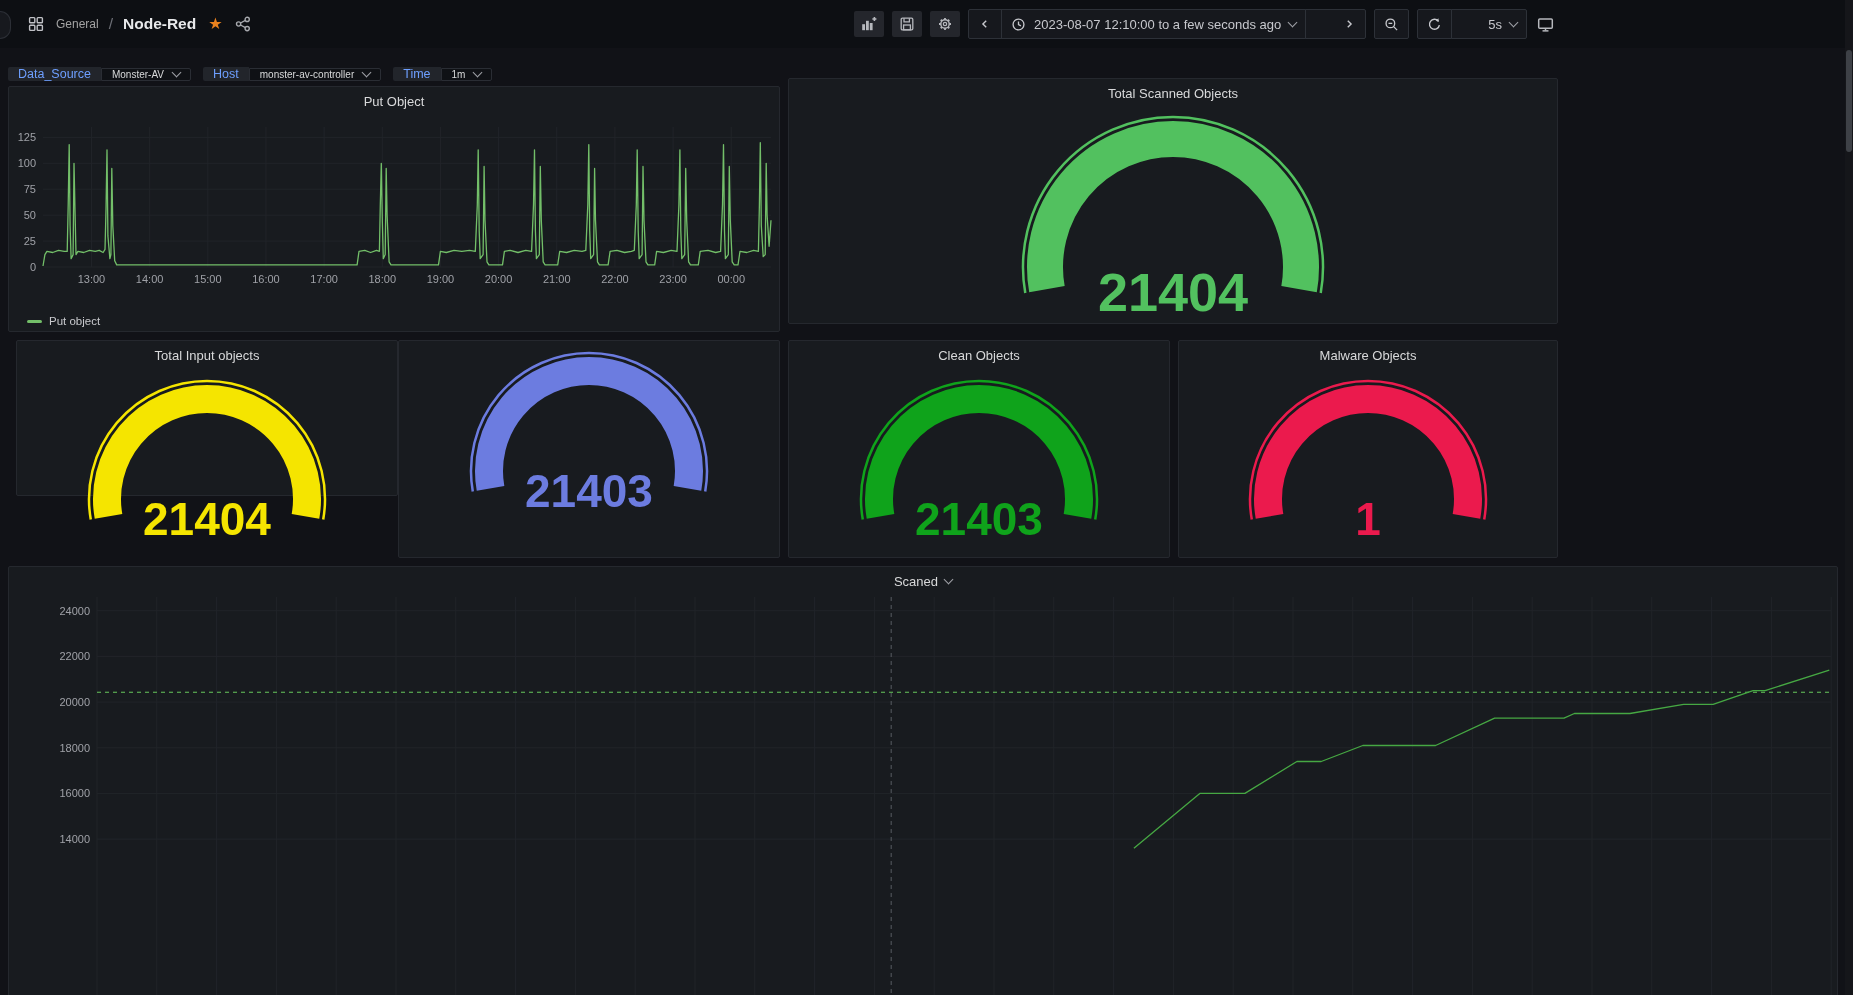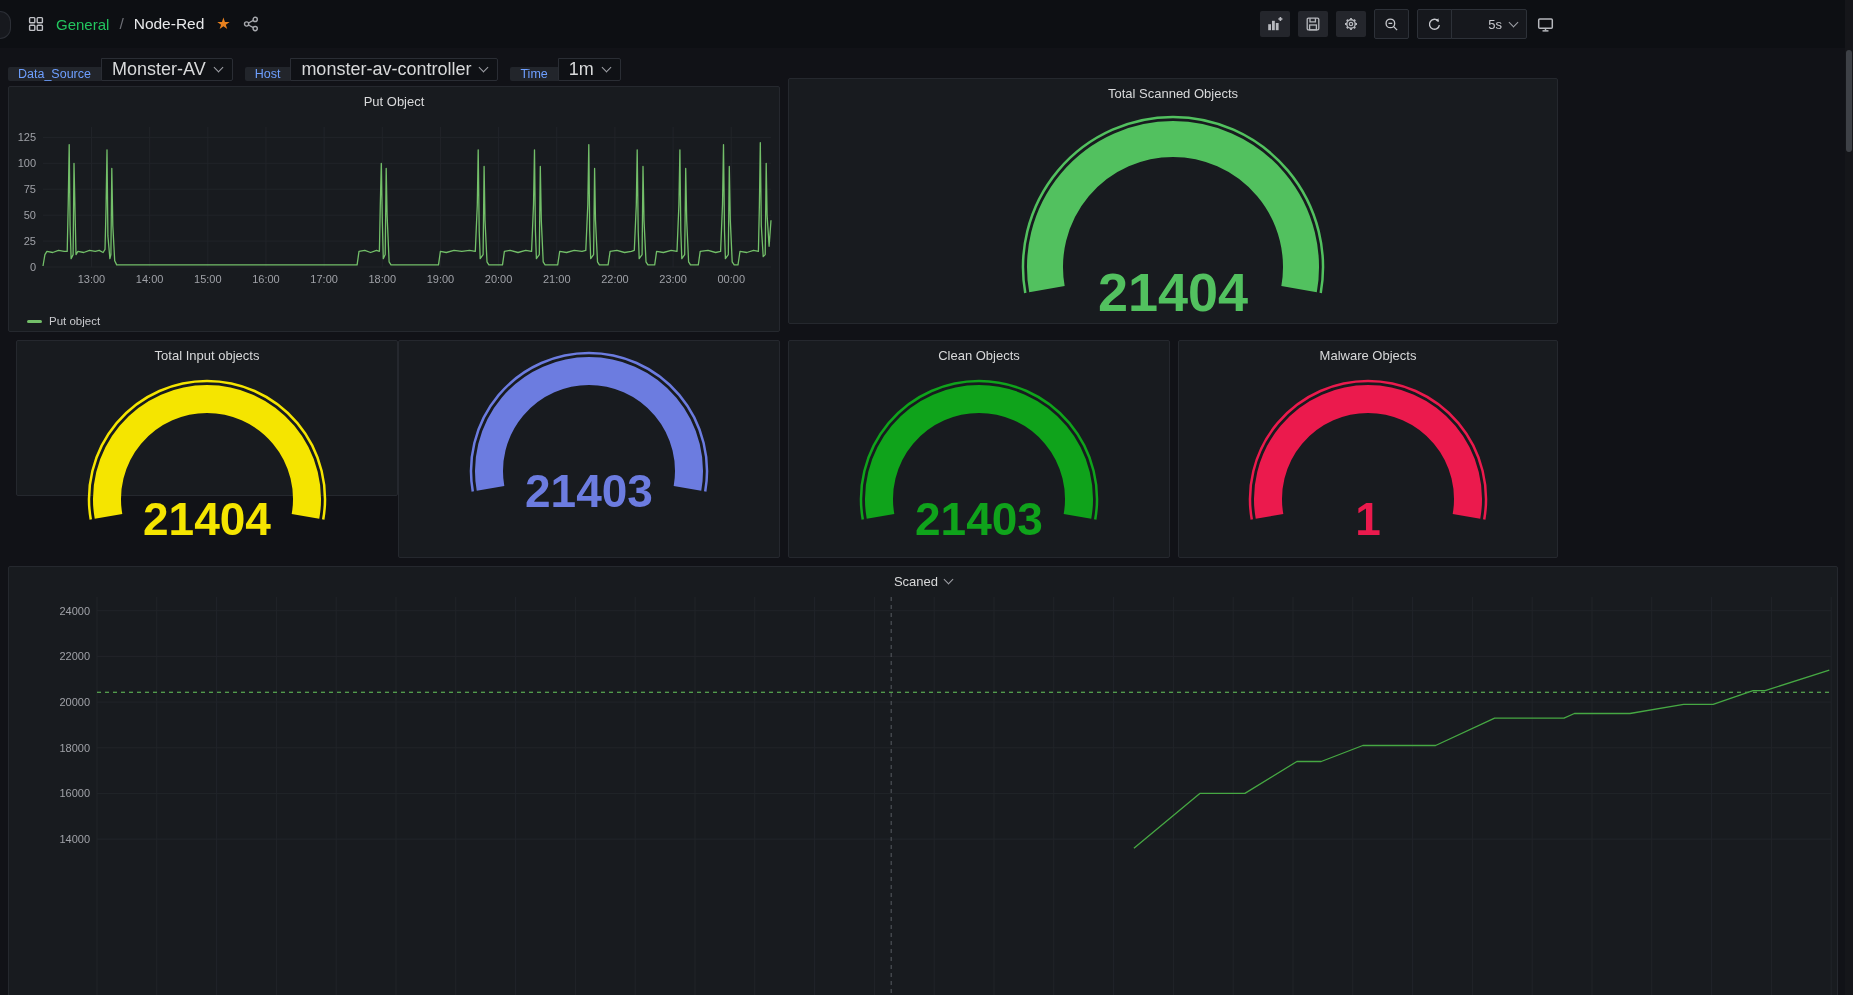--- a/index.html
+++ b/index.html
@@ -6,44 +6,44 @@
   body{
     width:1853px;height:995px;overflow:hidden;position:relative;
     background:#111217;color:#d8d9da;
     font-family:"Liberation Sans", sans-serif;
   }
   
   .topbar{position:absolute;left:0;top:0;width:1853px;height:48px;background:#0d0f13;}
   .notch{position:absolute;left:0;top:11px;width:10px;height:26px;background:#17191e;
          border:1px solid #2c2f36;border-left:none;border-radius:0 13px 13px 0;cursor:pointer;}
   .bleft{position:absolute;left:26px;top:0;height:48px;display:flex;align-items:center;gap:10px;}
-  .crumb-section{color:#22c55e;font-size:15px;cursor:pointer;}
+  .crumb-section{color:#a3a3a3;font-size:12px;cursor:pointer;}
   .crumb-sep{color:#6e7077;font-size:15.5px;}
-  .crumb-page{color:#e8e9eb;font-size:15.5px;font-weight:400;cursor:pointer;}
+  .crumb-page{color:#e8e9eb;font-size:15.5px;font-weight:700;cursor:pointer;}
   .star{color:#e9811e;font-size:16px;cursor:pointer;line-height:1;margin-left:2px;}
   .iconbtn{background:none;border:none;padding:2px;display:flex;align-items:center;justify-content:center;cursor:pointer;}
   .bright{position:absolute;right:297px;top:9px;display:flex;align-items:center;gap:8px;}
   .sqbtn{width:30px;height:26px;background:#24262c;border:none;border-radius:2px;
          display:flex;align-items:center;justify-content:center;cursor:pointer;}
   .grp{display:flex;}
   .tbtn{height:30px;background:#16181d;border:1px solid #2d3138;display:flex;align-items:center;gap:8px;
         padding:0 9px;color:#c7c8cd;font-size:13px;border-radius:2px;cursor:pointer;box-sizing:border-box;}
   .grp .tbtn{border-radius:0;}
   .grp .tbtn:first-child{border-radius:2px 0 0 2px;}
   .grp .tbtn:last-child{border-radius:0 2px 2px 0;padding-left:36px;}
   .grp .tbtn + .tbtn{margin-left:-1px;}
   .chev{display:inline-block;width:6px;height:6px;border-right:1.4px solid #9fa1a7;
         border-bottom:1.4px solid #9fa1a7;transform:rotate(45deg);margin-top:-4px;}
   
   .filters{position:absolute;left:8px;top:48px;height:38px;display:flex;align-items:center;gap:12px;}
   .fgroup{display:flex;align-items:flex-end;height:28px;}
   .flabel{display:flex;align-items:center;padding:0 10px;background:#22252b;color:#6e9fff;
           font-size:12.5px;font-weight:500;border-radius:2px 0 0 2px;}
   .fvalue{display:flex;align-items:center;gap:9px;padding:0 10px;background:#0f1115;
-          border:1px solid #2a2d34;color:#d8d9da;font-size:18px;border-radius:0 2px 2px 0;
+          border:1px solid #2a2d34;color:#d8d9da;font-size:10px;border-radius:0 2px 2px 0;
           box-sizing:border-box;cursor:pointer;}
   
   .panel{position:absolute;background:#181b1f;border:1px solid #25282e;border-radius:2px;box-sizing:border-box;}
   .ptitle{height:28px;display:flex;align-items:center;justify-content:center;gap:7px;
           font-size:13px;color:#d8d9da;cursor:pointer;}
   .chart{width:100%;}
   .chart svg{display:block;}
   .legend{display:flex;align-items:center;gap:7px;padding-left:18px;font-size:11.5px;color:#c8c9cd;height:20px;}
   .swatch{width:15px;height:3px;border-radius:2px;display:inline-block;}
   .gauge{width:100%;height:calc(100% - 28px);}
@@ -112,20 +112,40 @@
           <line x1="8" y1="2" x2="8" y2="3.8"></line>
             <line x1="8" y1="12.2" x2="8" y2="14"></line>
           <line x1="10.97" y1="5.03" x2="12.24" y2="3.76"></line>
             <line x1="3.76" y1="3.76" x2="5.03" y2="5.03"></line>
           <line x1="10.97" y1="10.97" x2="12.24" y2="12.24"></line>
             <line x1="3.76" y1="12.24" x2="5.03" y2="10.97"></line>
         </g>
       </svg>
     </button>
 
+    <div class="grp">
+      <button class="tbtn">
+        <svg width="14" height="14" viewBox="0 0 16 16" fill="none" stroke="#c7c8cd" stroke-width="1.6">
+            <path d="M9.4 4.2 5.6 8l3.8 3.8"></path>
+          </svg>
+      </button>
+      <button class="tbtn">
+        <svg width="15" height="15" viewBox="0 0 16 16" fill="none" stroke="#c7c8cd" stroke-width="1.4">
+          <circle cx="8" cy="8" r="5.8"></circle>
+            <path d="M8 4.8V8l2.6 1.4"></path>
+        </svg>
+        <span>2023-08-07 12:10:00 to a few seconds ago</span>
+        <span class="chev"></span>
+      </button>
+      <button class="tbtn">
+        <svg width="14" height="14" viewBox="0 0 16 16" fill="none" stroke="#c7c8cd" stroke-width="1.6">
+            <path d="M6.6 4.2 10.4 8 6.6 11.8"></path>
+          </svg>
+      </button>
+    </div>
 
     <button class="tbtn">
       <svg width="15" height="15" viewBox="0 0 16 16" fill="none" stroke="#c7c8cd" stroke-width="1.4">
         <circle cx="6.8" cy="6.8" r="4.6"></circle>
           <line x1="10.3" y1="10.3" x2="14" y2="14"></line>
           <line x1="4.8" y1="6.8" x2="8.8" y2="6.8"></line>
       </svg>
     </button>
 
     <div class="grp">

